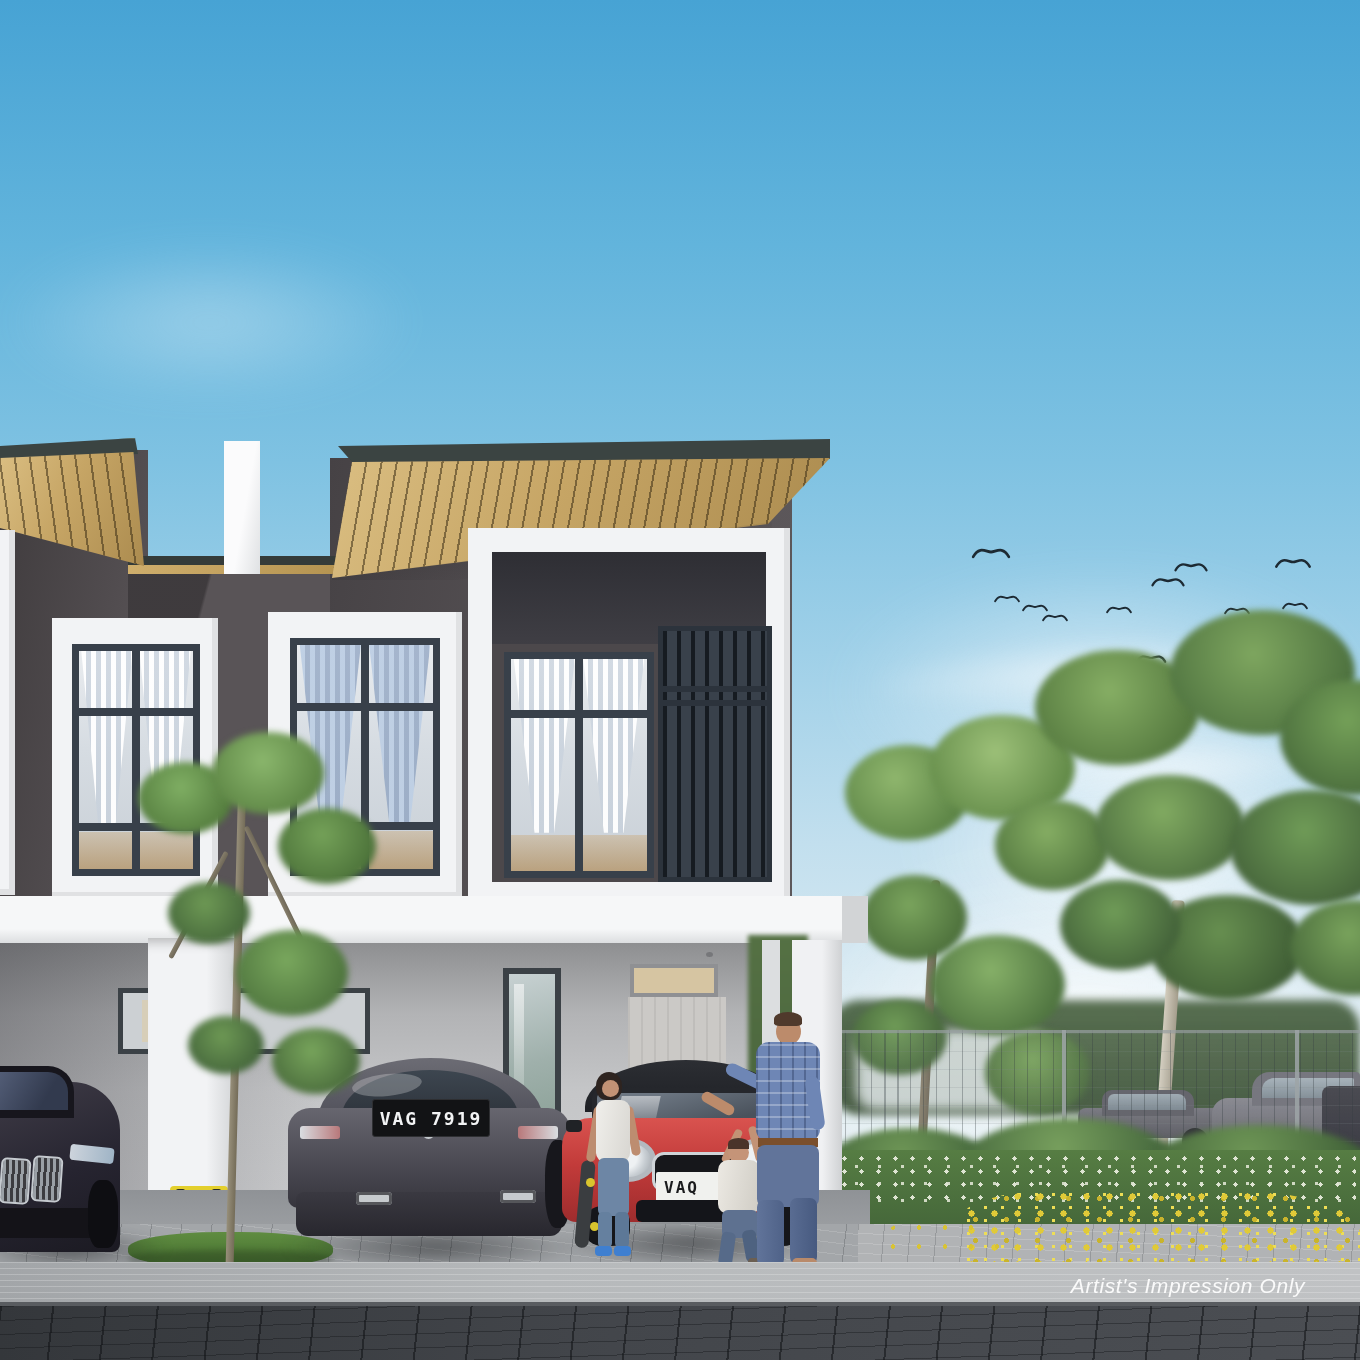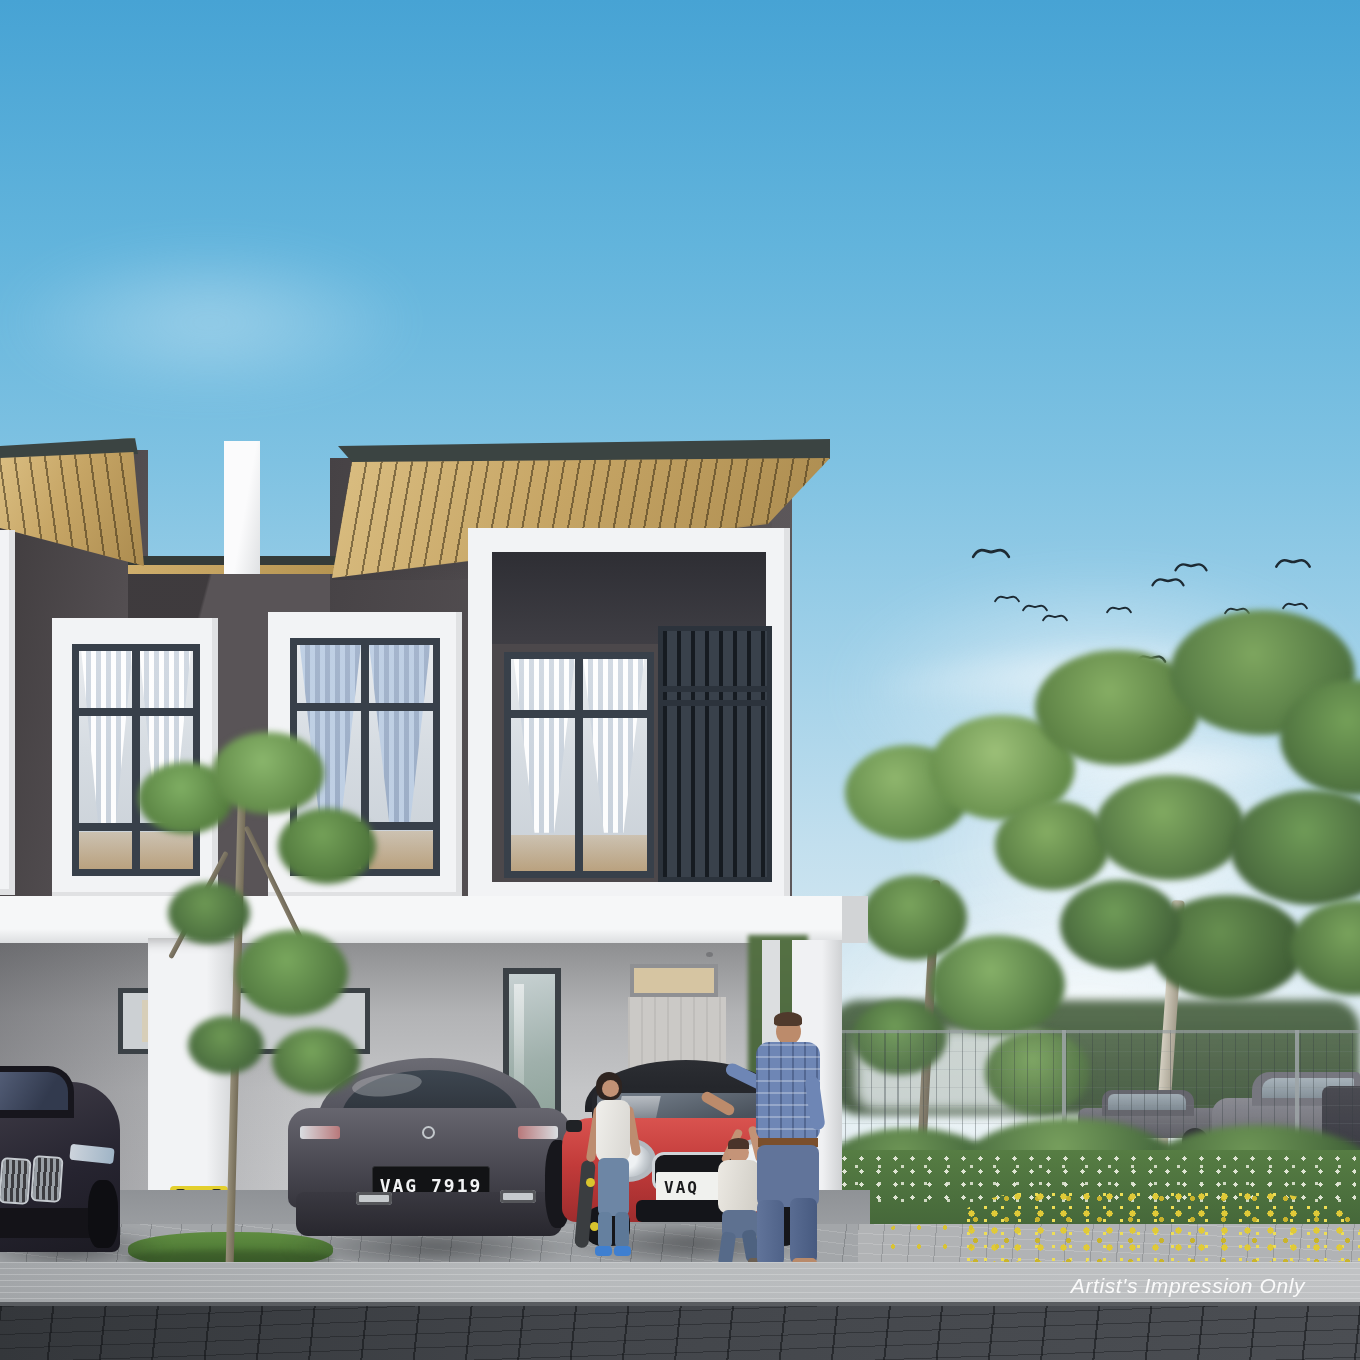--- a/index.html
+++ b/index.html
@@ -291,21 +291,21 @@
   </div>
 
   <div>
     <div class="abs" style="left:318px;top:1058px;width:225px;height:62px;background:linear-gradient(180deg,#6c6c74,#50505a);border-radius:50% 50% 0 0 / 100% 100% 0 0;"></div>
     <div class="abs" style="left:342px;top:1070px;width:176px;height:46px;background:linear-gradient(180deg,#3d4650,#2e343c);border-radius:50% 50% 0 0 / 100% 100% 0 0;"></div>
     <div class="abs" style="left:352px;top:1074px;width:70px;height:22px;background:rgba(255,255,255,.25);border-radius:50%;transform:rotate(-6deg);"></div>
     <div class="abs" style="left:288px;top:1108px;width:282px;height:100px;background:linear-gradient(180deg,#67666f 0%,#4b4a53 55%,#36353d 100%);border-radius:22px 22px 10px 10px;"></div>
     <div class="abs" style="left:300px;top:1126px;width:40px;height:13px;background:linear-gradient(90deg,#d9dde1,#b8787a);border-radius:3px;"></div>
     <div class="abs" style="left:518px;top:1126px;width:40px;height:13px;background:linear-gradient(270deg,#d9dde1,#b8787a);border-radius:3px;"></div>
     <div class="abs" style="left:422px;top:1126px;width:13px;height:13px;border:2px solid #c3c8cc;border-radius:50%;box-sizing:border-box;"></div>
-    <div class="abs plate" style="left:372px;top:1166px;width:116px;height:36px;background:#121315;color:#f2f3f4;font-size:18px;letter-spacing:2px;border-radius:3px;border:1px solid #2e2f32;">
+    <div class="abs plate" style="left:372px;top:1099px;width:116px;height:36px;background:#121315;color:#f2f3f4;font-size:18px;letter-spacing:2px;border-radius:3px;border:1px solid #2e2f32;">
       <span>VAG 7919</span>
     </div>
     <div class="abs" style="left:296px;top:1192px;width:266px;height:44px;background:linear-gradient(180deg,#3a3941,#28272e);border-radius:8px 8px 12px 12px;"></div>
     <div class="abs" style="left:356px;top:1192px;width:36px;height:13px;background:#c6cacd;border-radius:4px;box-shadow:inset 0 0 0 3px #55565a;"></div>
     <div class="abs" style="left:500px;top:1190px;width:36px;height:13px;background:#c6cacd;border-radius:4px;box-shadow:inset 0 0 0 3px #55565a;"></div>
     <div class="abs" style="left:545px;top:1140px;width:26px;height:88px;background:#17171c;border-radius:40%;"></div>
   </div>
 
   <div>
     <div class="abs" style="left:585px;top:1060px;width:202px;height:52px;background:linear-gradient(180deg,#2c2e33,#1e2025);border-radius:50% 50% 0 0 / 90% 90% 0 0;"></div>

